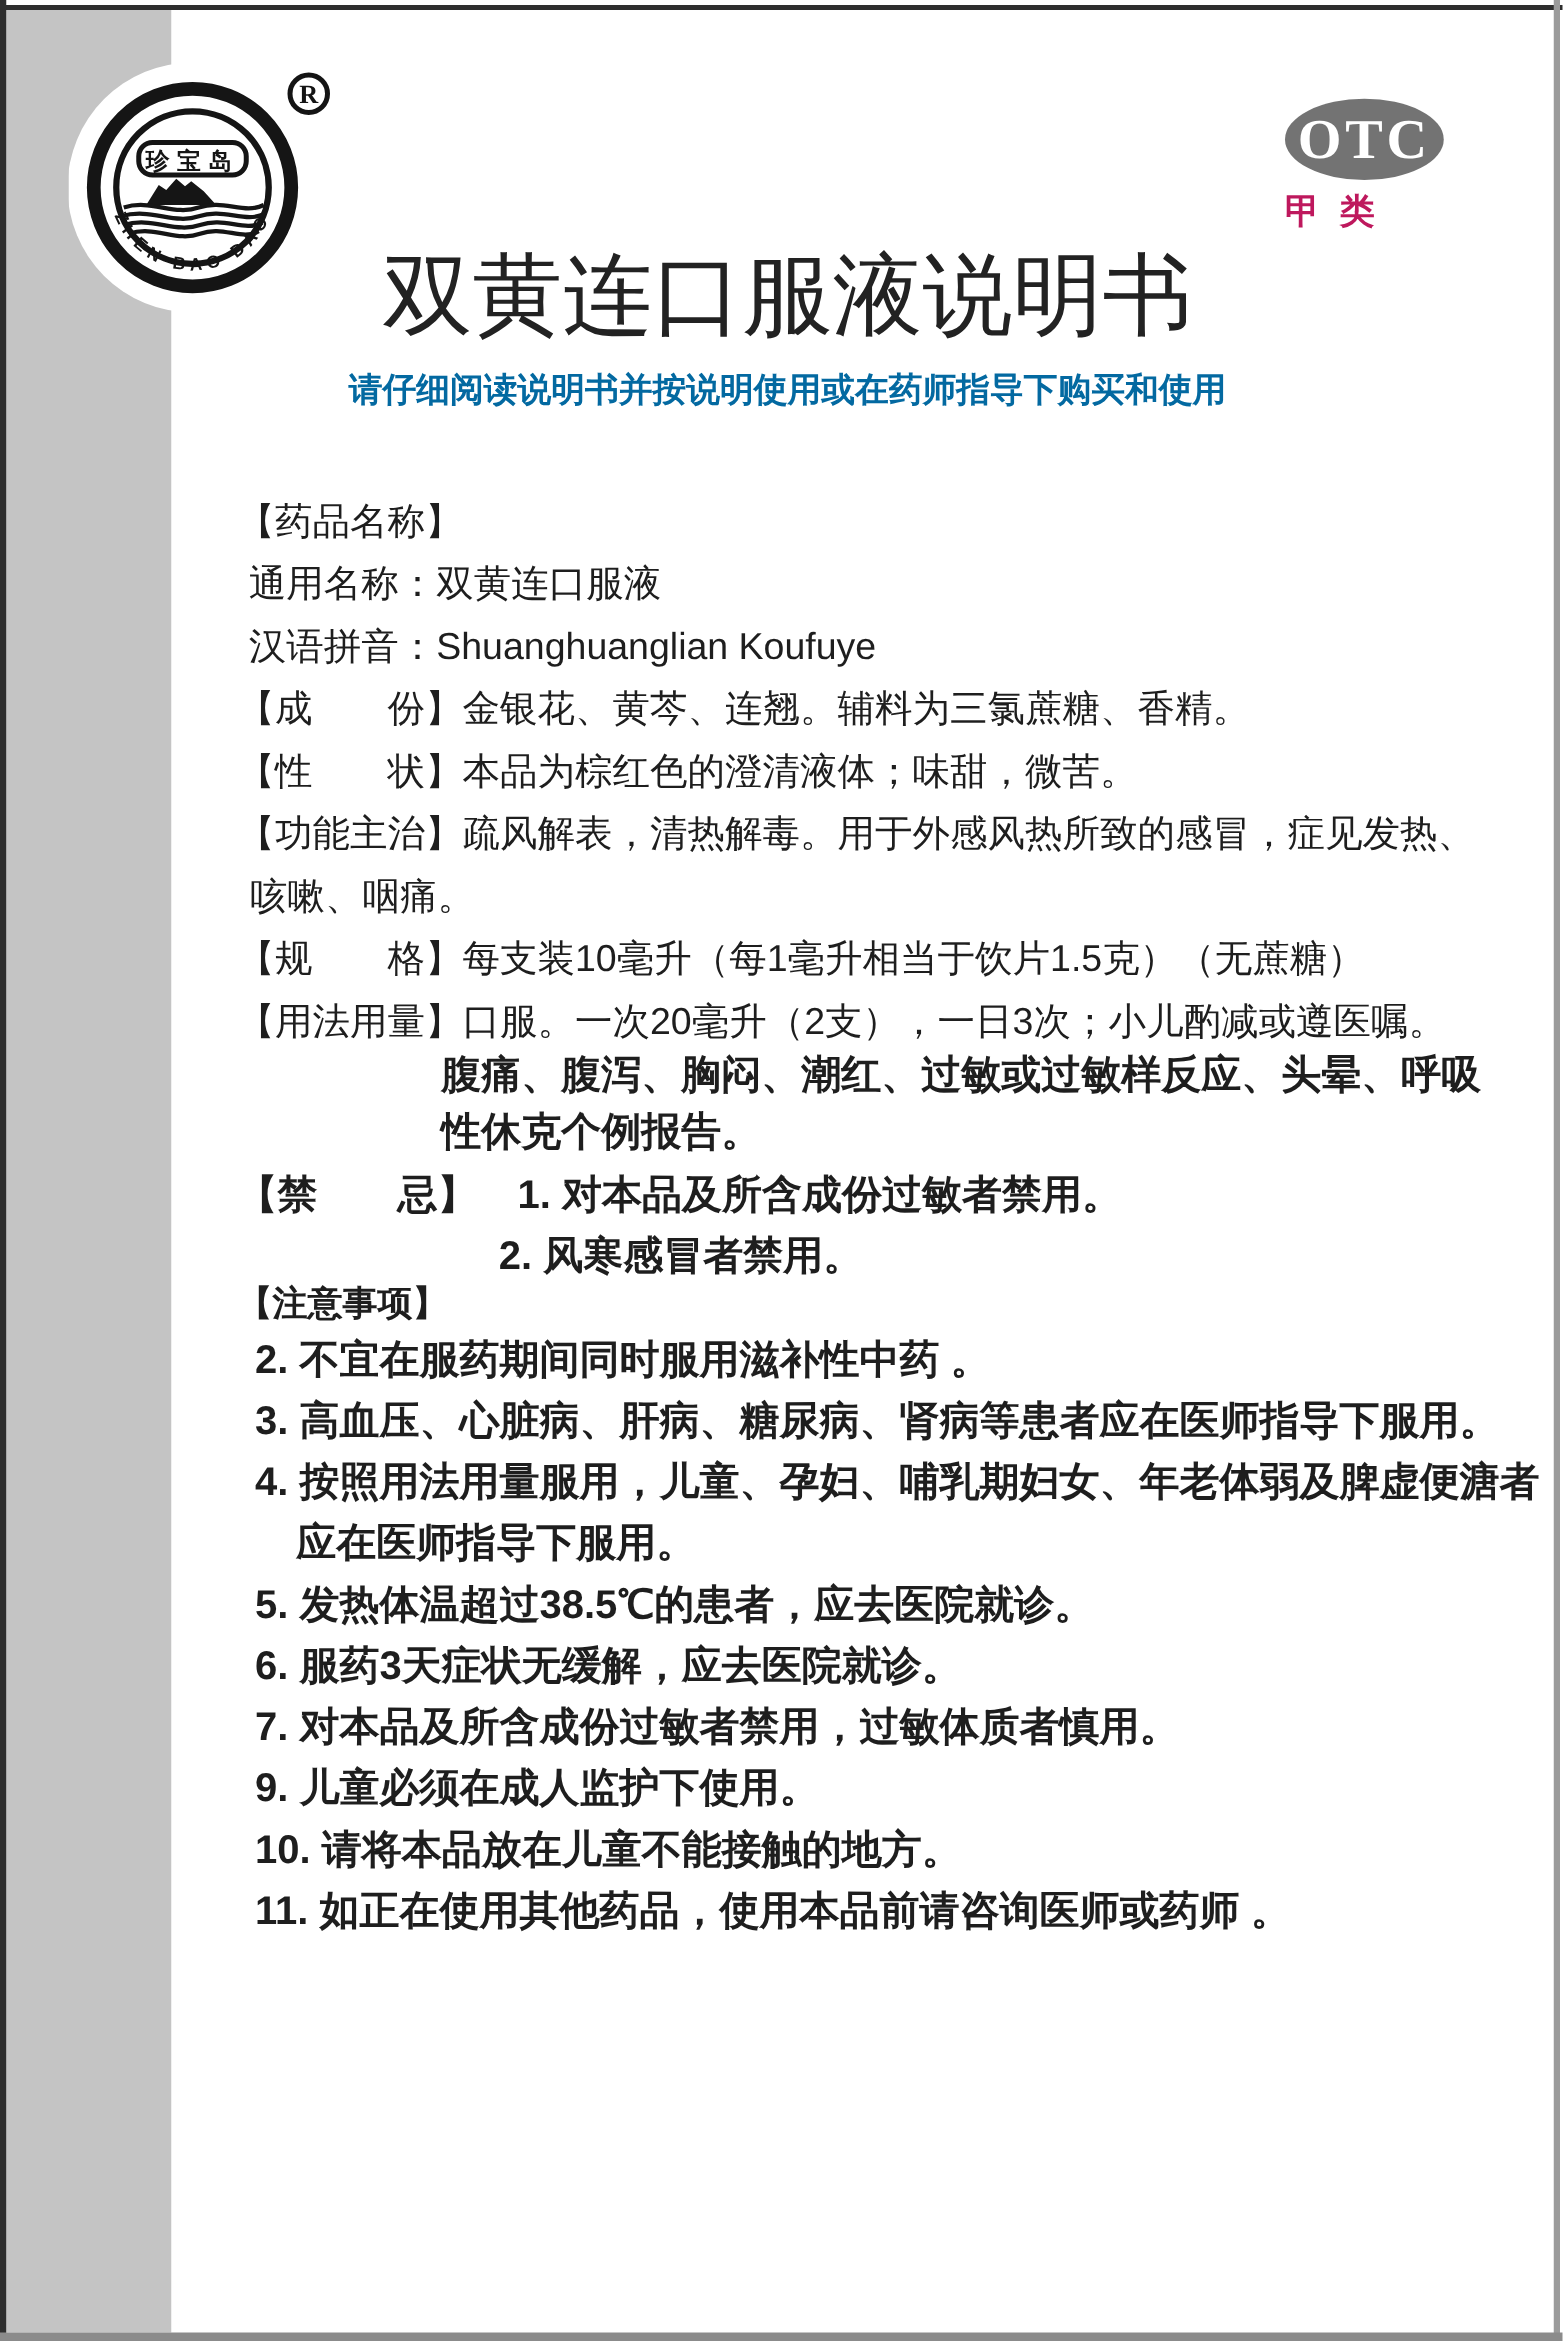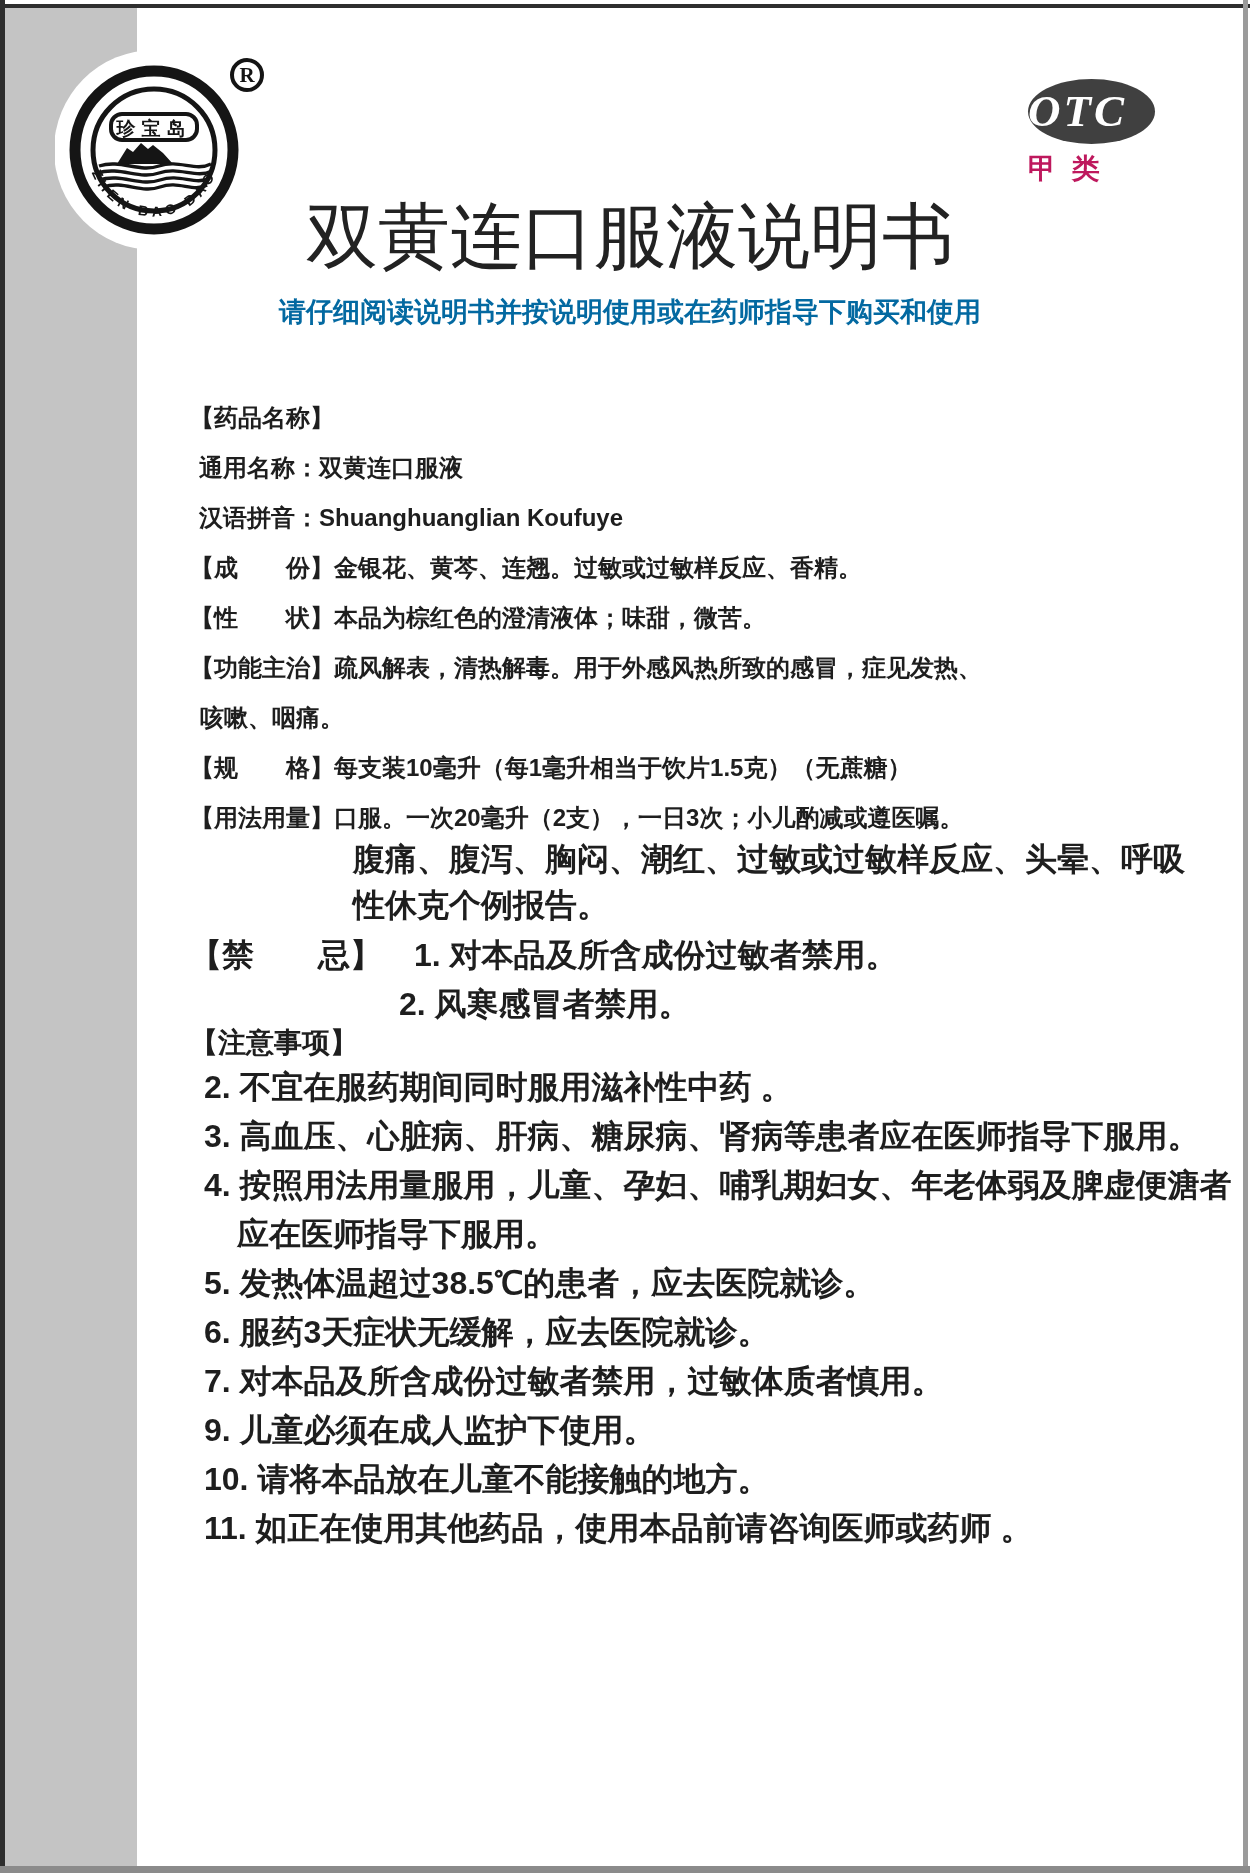--- a/index.html
+++ b/index.html
@@ -18,22 +18,22 @@
   .logo-wrap{position:absolute;left:55px;top:48px;width:214px;height:214px;z-index:3;}
   .reg-mark{
     position:absolute;left:230px;top:58px;width:34px;height:34px;border:4px solid #141414;
     border-radius:50%;box-sizing:border-box;text-align:center;line-height:26px;
     font-family:"Liberation Serif",serif;font-size:21px;font-weight:700;color:#141414;
     background:#fff;z-index:4;
   }
 
   
   .otc-ellipse{
-    position:absolute;left:1028px;top:79px;width:127px;height:65px;background:#404040;
-    border-radius:50%;text-align:left;z-index:2;font-style:italic;
+    position:absolute;left:1028px;top:79px;width:127px;height:65px;background:#737373;
+    border-radius:50%;text-align:center;z-index:2;
   }
   .otc-ellipse span{
     font-family:"Liberation Serif",serif;color:#ffffff;font-size:45px;font-weight:700;
     line-height:64px;letter-spacing:3px;
   }
   .otc-class{
     position:absolute;left:1028px;top:150px;width:127px;text-align:left;
     font-size:28px;font-weight:700;color:#be185d;letter-spacing:4px;z-index:2;
   }
 
@@ -44,21 +44,21 @@
     letter-spacing:0;line-height:108px;white-space:nowrap;
   }
   .doc-subtitle{
     margin-top:3px;font-size:27px;font-weight:700;color:#0369a1;letter-spacing:0;
     white-space:nowrap;
   }
 
   
   .content{position:absolute;left:190px;top:393px;width:1010px;z-index:2;}
   .ln{white-space:nowrap;}
-  .grp-a .ln{font-size:24px;line-height:50px;font-weight:700;}
+  .grp-a .ln{font-size:30px;line-height:50px;font-weight:400;}
   .grp-b .ln{font-size:32px;line-height:46px;font-weight:800;}
   .grp-b{margin-top:-7px;}
   .grp-c .ln{font-size:32px;line-height:49px;font-weight:700;}
   .grp-c{margin-top:3px;}
   .grp-d .ln{font-size:28px;line-height:40px;font-weight:800;}
   .grp-d{margin-top:-6px;}
   .grp-e .ln{font-size:32px;line-height:49px;font-weight:800;}
   .ind-sub{padding-left:9px;}
   .ind-fm{padding-left:10px;}
   .ind-nr{padding-left:163px;}
@@ -105,21 +105,21 @@
 <div class="header">
   <div class="doc-title">双黄连口服液说明书</div>
   <div class="doc-subtitle">请仔细阅读说明书并按说明使用或在药师指导下购买和使用</div>
 </div>
 
 <div class="content">
   <div class="grp-a">
     <div class="ln">【药品名称】</div>
     <div class="ln ind-sub">通用名称：双黄连口服液</div>
     <div class="ln ind-sub">汉语拼音：Shuanghuanglian Koufuye</div>
-    <div class="ln">【成　　份】金银花、黄芩、连翘。过敏或过敏样反应、香精。</div>
+    <div class="ln">【成　　份】金银花、黄芩、连翘。辅料为三氯蔗糖、香精。</div>
     <div class="ln">【性　　状】本品为棕红色的澄清液体；味甜，微苦。</div>
     <div class="ln">【功能主治】疏风解表，清热解毒。用于外感风热所致的感冒，症见发热、</div>
     <div class="ln ind-fm">咳嗽、咽痛。</div>
     <div class="ln">【规　　格】每支装10毫升（每1毫升相当于饮片1.5克）（无蔗糖）</div>
     <div class="ln">【用法用量】口服。一次20毫升（2支），一日3次；小儿酌减或遵医嘱。</div>
   </div>
   <div class="grp-b">
     <div class="ln ind-nr">腹痛、腹泻、胸闷、潮红、过敏或过敏样反应、头晕、呼吸</div>
     <div class="ln ind-nr">性休克个例报告。</div>
   </div>

